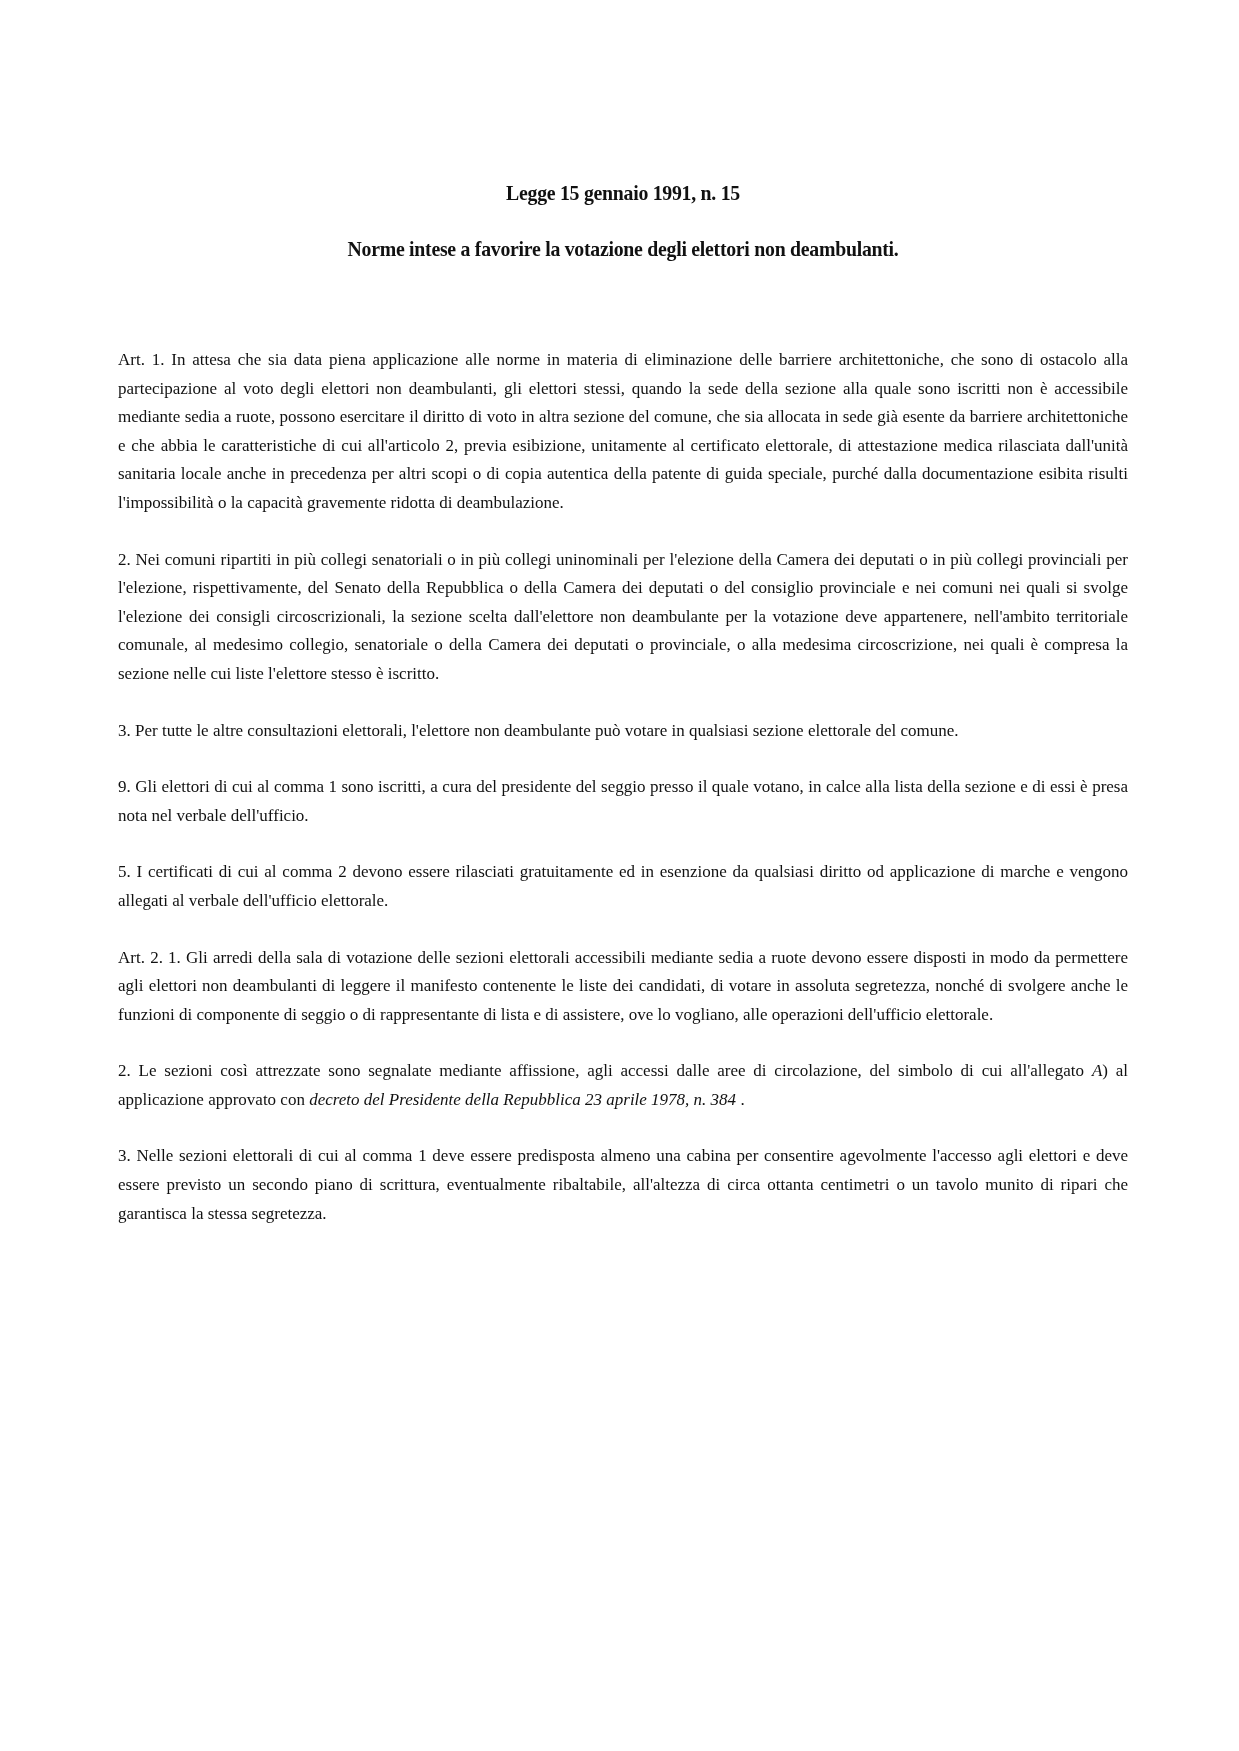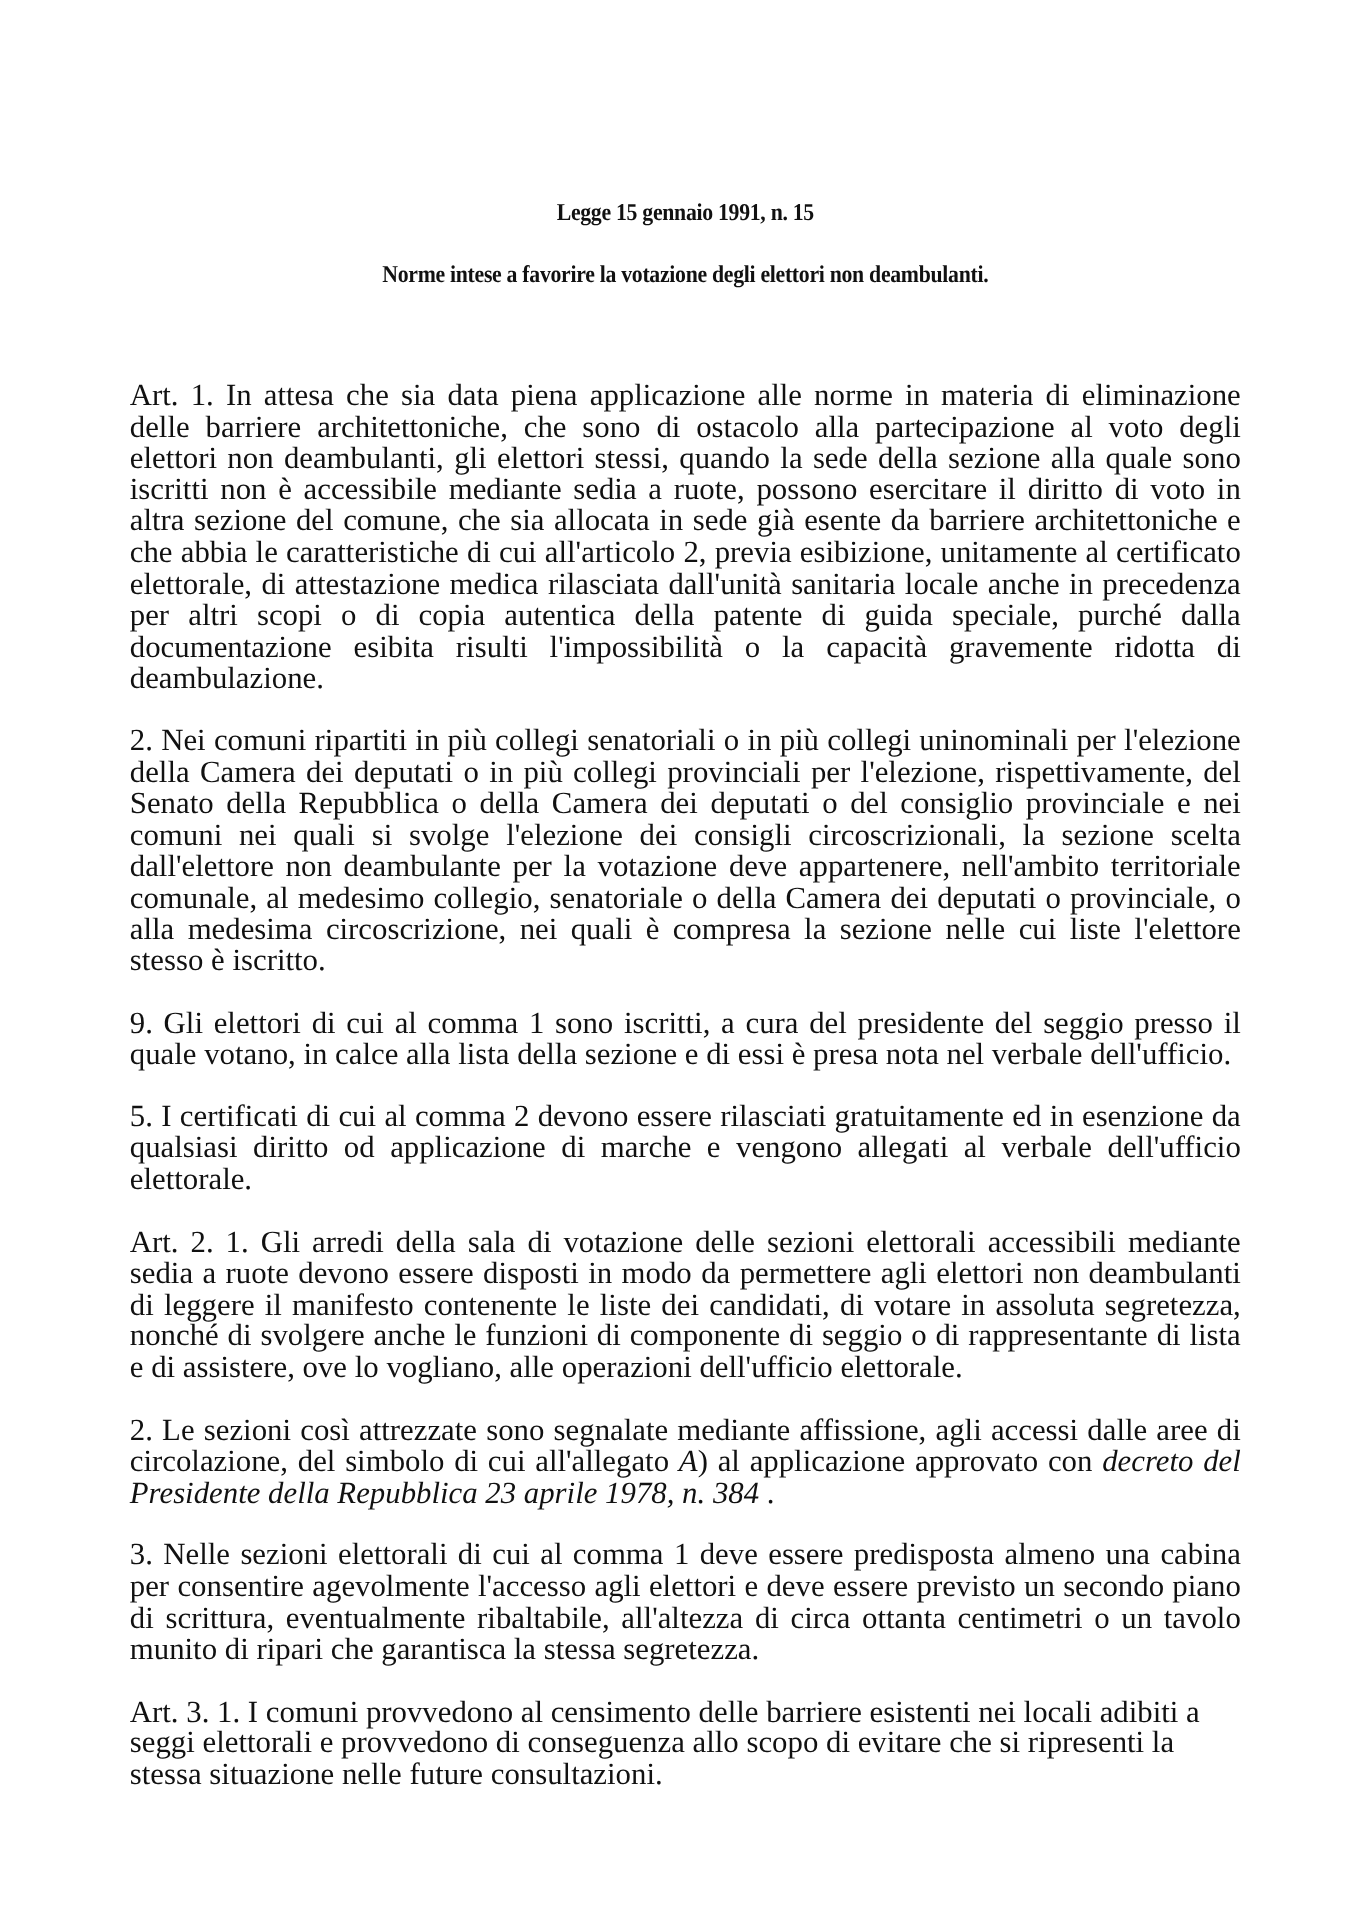--- a/index.html
+++ b/index.html
@@ -3,35 +3,35 @@
 <meta charset="utf-8">
 <style>
   html, body { margin: 0; padding: 0; background: #ffffff; }
   body { width: 1239px; height: 1751px; position: relative; overflow: hidden;
          font-family: "Liberation Serif", "DejaVu Serif", serif; color: #111; }
   .page { position: absolute; left: 118px; top: 0; width: 1010px; }
   .title { position: absolute; top: 180px; left: 0; width: 1010px; text-align: center;
            font-weight: bold; font-size: 22px; letter-spacing: -0.3px; transform: scaleX(0.9); }
   .subtitle { position: absolute; top: 236px; left: 0; width: 1010px; text-align: center;
               font-weight: bold; font-size: 22px; letter-spacing: -0.3px; transform: scaleX(0.9); }
-  .body { position: absolute; top: 346px; left: 0; width: 1010px; font-size: 28px; line-height: 28.6px; }
+  .body { position: absolute; top: 346px; left: 0; width: 1010px; font-size: 17px; line-height: 28.6px; }
   .para { margin: 0 0 28px 0; text-align: justify; }
   .para.left { text-align: left; }
   em { font-style: italic; }
 </style>
 </head>
 <body>
 
 <div class="page">
   <div class="title">Legge 15 gennaio 1991, n. 15</div>
   <div class="subtitle">Norme intese a favorire la votazione degli elettori non deambulanti.</div>
 
   <div class="body">
     <p class="para">Art. 1.  In attesa che sia data piena applicazione alle norme in materia di eliminazione delle barriere architettoniche, che sono di ostacolo alla partecipazione al voto degli elettori non deambulanti, gli elettori stessi, quando la sede della sezione alla quale sono iscritti non è accessibile mediante sedia a ruote, possono esercitare il diritto di voto in altra sezione del comune, che sia allocata in sede già esente da barriere architettoniche e che abbia le caratteristiche di cui all'articolo 2, previa esibizione, unitamente al certificato elettorale, di attestazione medica rilasciata dall'unità sanitaria locale anche in precedenza per altri scopi o di copia autentica della patente di guida speciale, purché dalla documentazione esibita risulti l'impossibilità o la capacità gravemente ridotta di deambulazione.</p>
     <p class="para">2. Nei comuni ripartiti in più collegi senatoriali o in più collegi uninominali per l'elezione della Camera dei deputati o in più collegi provinciali per l'elezione, rispettivamente, del Senato della Repubblica o della Camera dei deputati o del consiglio provinciale e nei comuni nei quali si svolge l'elezione dei consigli circoscrizionali, la sezione scelta dall'elettore non deambulante per la votazione deve appartenere, nell'ambito territoriale comunale, al medesimo collegio, senatoriale o della Camera dei deputati o provinciale, o alla medesima circoscrizione, nei quali è compresa la sezione nelle cui liste l'elettore stesso è iscritto.</p>
+    <p class="para">3. Per tutte le altre consultazioni elettorali, l'elettore non deambulante può votare in qualsiasi sezione elettorale del comune.</p>
     <p class="para">9. Gli elettori di cui al comma 1 sono iscritti, a cura del presidente del seggio presso il quale votano, in calce alla lista della sezione e di essi è presa nota nel verbale dell'ufficio.</p>
     <p class="para">5. I certificati di cui al comma 2 devono essere rilasciati gratuitamente ed in esenzione da qualsiasi diritto od applicazione di marche e vengono allegati al verbale dell'ufficio elettorale.</p>
     <p class="para">Art. 2.  1. Gli arredi della sala di votazione delle sezioni elettorali accessibili mediante sedia a ruote devono essere disposti in modo da permettere agli elettori non deambulanti di leggere il manifesto contenente le liste dei candidati, di votare in assoluta segretezza, nonché di svolgere anche le funzioni di componente di seggio o di rappresentante di lista e di assistere, ove lo vogliano, alle operazioni dell'ufficio elettorale.</p>
     <p class="para"><span>2. Le sezioni così attrezzate sono segnalate mediante affissione, agli accessi dalle aree di circolazione, del simbolo di cui all'allegato </span><em>A</em><span>) al applicazione approvato con </span><em>decreto del Presidente della Repubblica 23 aprile 1978, n. 384</em><span> .</span></p>
     <p class="para">3. Nelle sezioni elettorali di cui al comma 1 deve essere predisposta almeno una cabina per consentire agevolmente l'accesso agli elettori e deve essere previsto un secondo piano di scrittura, eventualmente ribaltabile, all'altezza di circa ottanta centimetri o un tavolo munito di ripari che garantisca la stessa segretezza.</p>
-    <p class="para left">Art. 3.  1. I comuni provvedono al censimento delle barriere esistenti nei locali adibiti a seggi elettorali e provvedono di conseguenza allo scopo di evitare che si ripresenti la stessa situazione nelle future consultazioni.</p>
   </div>
 </div>
 
 </body></html>

